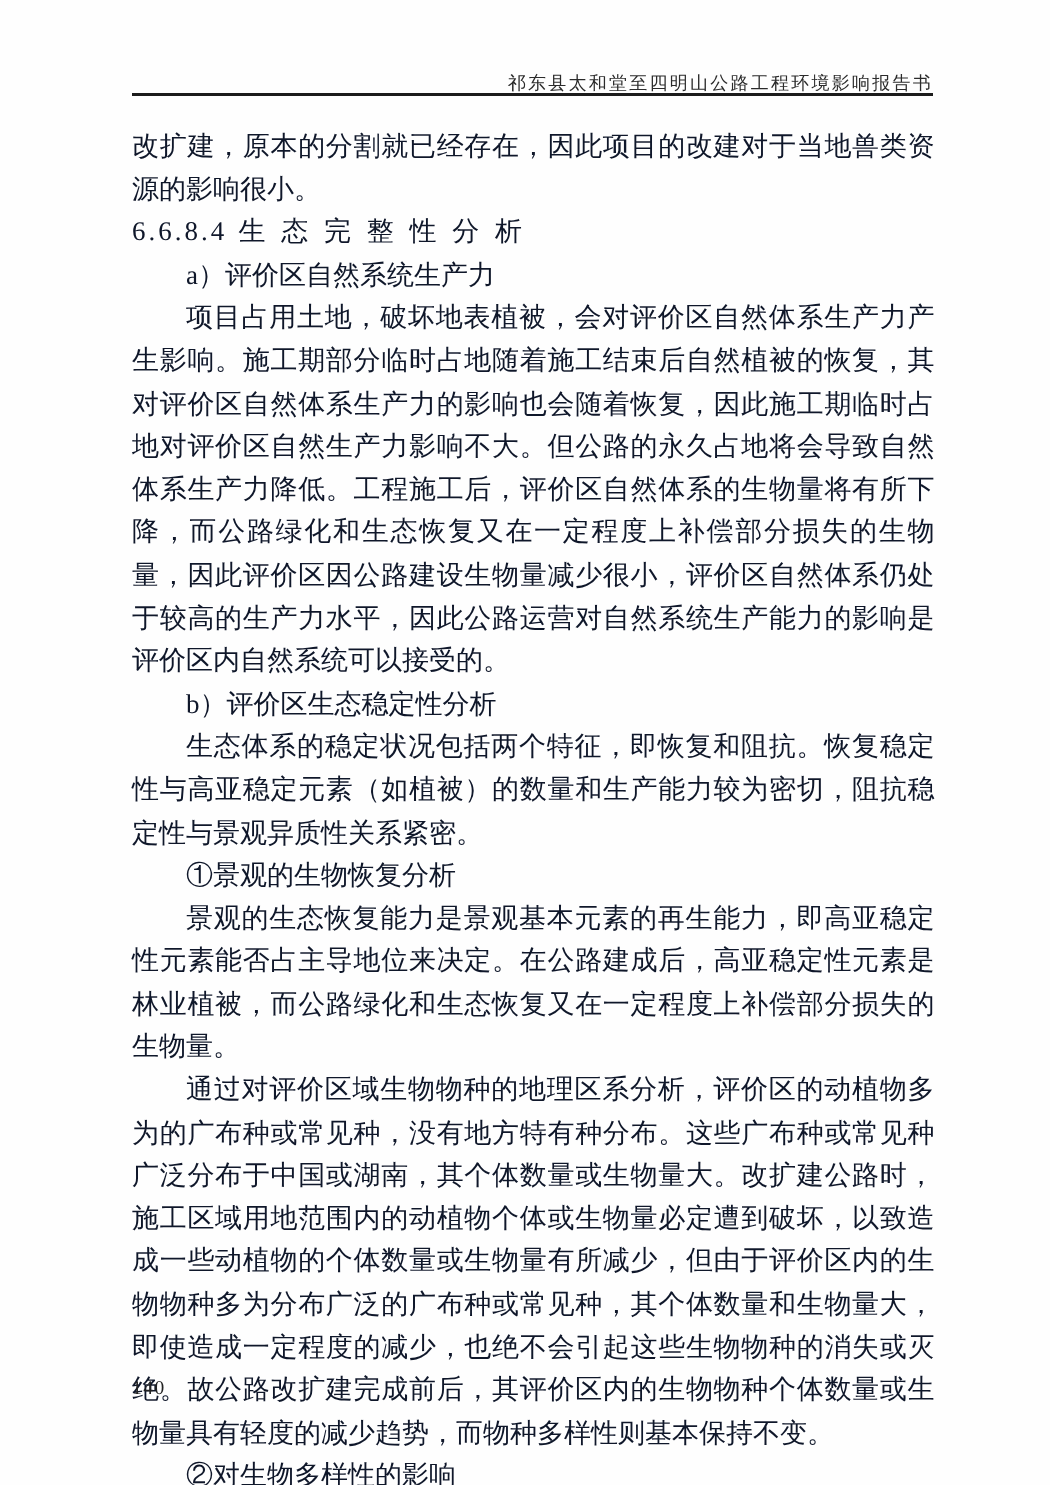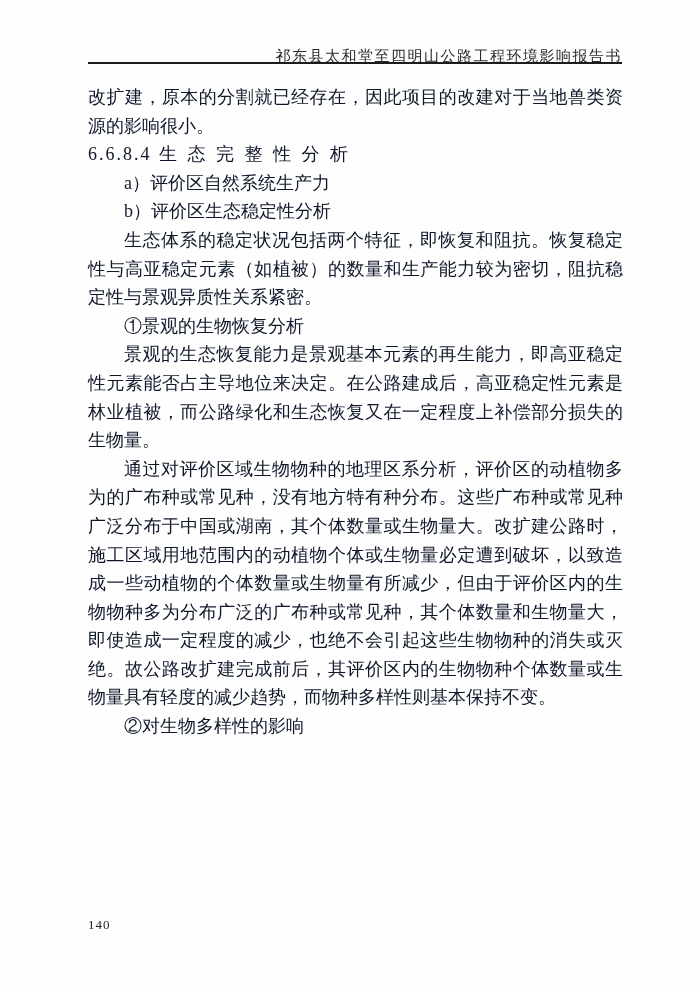--- a/index.html
+++ b/index.html
@@ -14,21 +14,21 @@
     background: #fefefe;
     font-family: "Liberation Serif", "DejaVu Serif", serif;
     color: #1a1a1a;
     overflow: hidden;
   }
   
   .running-header {
     position: absolute;
     top: 47px;
     right: 78px;
-    font-size: 15px;
+    font-size: 12px;
     letter-spacing: 1.5px;
     color: #2b2b2b;
     white-space: nowrap;
     text-align: center;
   }
   .header-rule {
     position: absolute;
     left: 88px;
     top: 62px;
     width: 534px;
@@ -89,20 +89,21 @@
 
     <p class="continuation">改扩建，原本的分割就已经存在，因此项目的改建对于当地兽类资源的影响很小。</p>
 
     <p class="section-heading">
       <span class="num">6.6.8.4</span>
       <span class="ttl">生态完整性分析</span>
     </p>
 
     <p class="indent">a）评价区自然系统生产力</p>
 
+    <p class="indent">项目占用土地，破坏地表植被，会对评价区自然体系生产力产生影响。施工期部分临时占地随着施工结束后自然植被的恢复，其对评价区自然体系生产力的影响也会随着恢复，因此施工期临时占地对评价区自然生产力影响不大。但公路的永久占地将会导致自然体系生产力降低。工程施工后，评价区自然体系的生物量将有所下降，而公路绿化和生态恢复又在一定程度上补偿部分损失的生物量，因此评价区因公路建设生物量减少很小，评价区自然体系仍处于较高的生产力水平，因此公路运营对自然系统生产能力的影响是评价区内自然系统可以接受的。</p>
 
     <p class="indent">b）评价区生态稳定性分析</p>
 
     <p class="indent">生态体系的稳定状况包括两个特征，即恢复和阻抗。恢复稳定性与高亚稳定元素（如植被）的数量和生产能力较为密切，阻抗稳定性与景观异质性关系紧密。</p>
 
     <p class="indent">①景观的生物恢复分析</p>
 
     <p class="indent">景观的生态恢复能力是景观基本元素的再生能力，即高亚稳定性元素能否占主导地位来决定。在公路建成后，高亚稳定性元素是林业植被，而公路绿化和生态恢复又在一定程度上补偿部分损失的生物量。</p>
 
 

